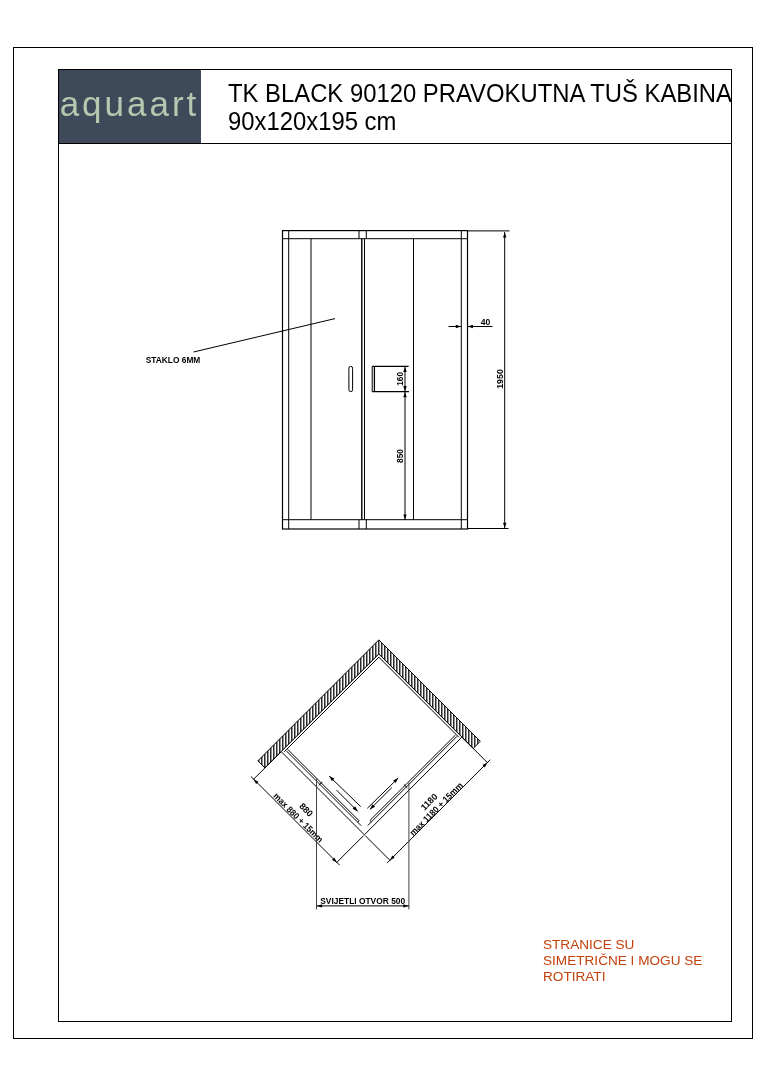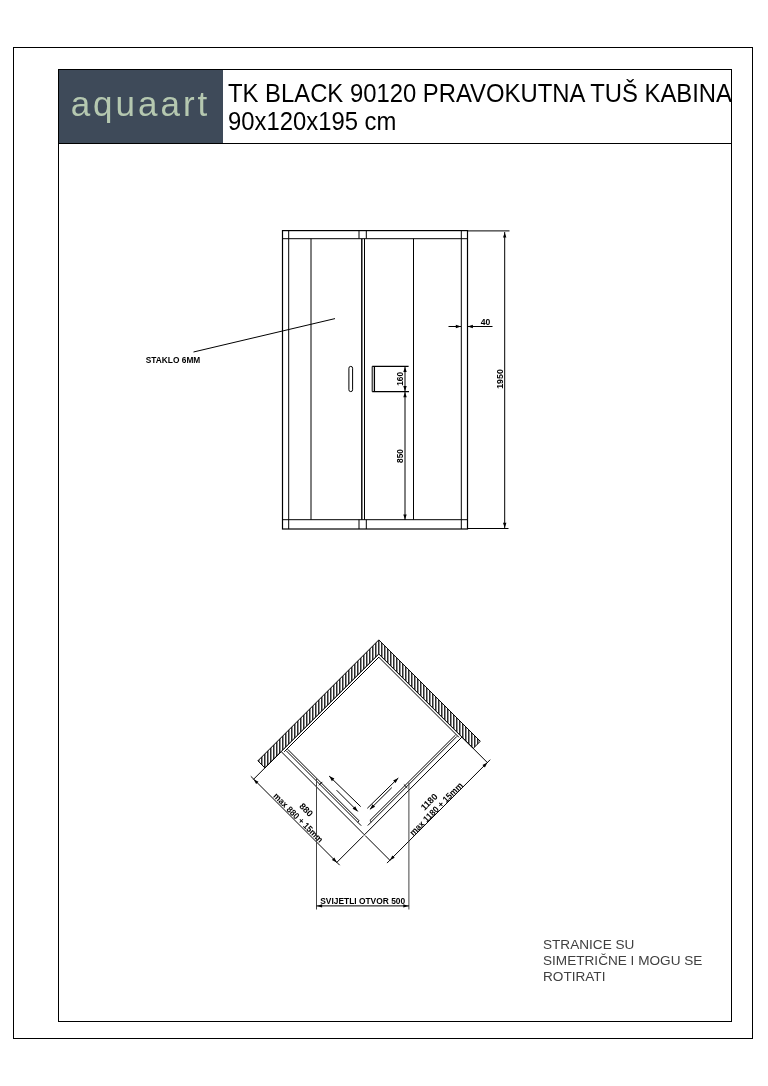--- a/index.html
+++ b/index.html
@@ -8,21 +8,21 @@
 </style>
 </head>
 <body>
 
 <div class="abs" style="left:13px;top:46.5px;width:738px;height:990.5px;border:1.4px solid #000;"></div>
 
 <div class="abs" style="left:58px;top:69px;width:672px;height:951px;border:1px solid #000;"></div>
 
 <div class="abs" style="left:58px;top:142.6px;width:673px;height:1px;background:#000;"></div>
 
-<div class="abs" style="left:58.5px;top:69.5px;width:164px;height:73.5px;background:#3e4a59;display:flex;align-items:center;justify-content:center;">
+<div class="abs" style="left:58.5px;top:69.5px;width:142px;height:73.5px;background:#3e4a59;display:flex;align-items:center;justify-content:center;">
 
 <span style="color:#b5c8b0;font-size:35px;letter-spacing:3px;margin-top:-4px;">aquaart</span>
 </div>
 
 <div class="abs" style="left:228px;top:79px;font-size:26px;line-height:28px;color:#000;white-space:nowrap;transform:scaleX(0.917);transform-origin:left top;">TK BLACK 90120 PRAVOKUTNA TUŠ KABINA<br>90x120x195 cm</div>
 
 <svg class="abs" style="left:0;top:0;" width="768" height="1086" viewBox="0 0 768 1086">
 <defs>
 <pattern id="hatch" width="3.0" height="4" patternUnits="userSpaceOnUse">
 <rect width="3.0" height="4" fill="#fff"></rect>
@@ -176,13 +176,13 @@
 
 <g>
       <line x1="316.5" y1="905.9" x2="408.9" y2="905.9" stroke="#000" stroke-width="1.0"></line>
       <polygon points="316.9,905.9 322.1,904.2 322.1,907.6" fill="#000"></polygon>
       <polygon points="408.5,905.9 403.3,907.6 403.3,904.2" fill="#000"></polygon>
     </g>
 
 <text x="362.7" y="903.6" text-anchor="middle" font-size="9" font-weight="bold" textLength="85" lengthAdjust="spacingAndGlyphs">SVIJETLI OTVOR 500</text>
 </svg>
 
-<div class="abs" style="left:543px;top:937px;font-size:13.6px;line-height:15.9px;color:#404040;">STRANICE SU<br>SIMETRIČNE I MOGU SE<br>ROTIRATI</div>
+<div class="abs" style="left:543px;top:937px;font-size:13.6px;line-height:15.9px;color:#c2410c;">STRANICE SU<br>SIMETRIČNE I MOGU SE<br>ROTIRATI</div>
 
 </body></html>

